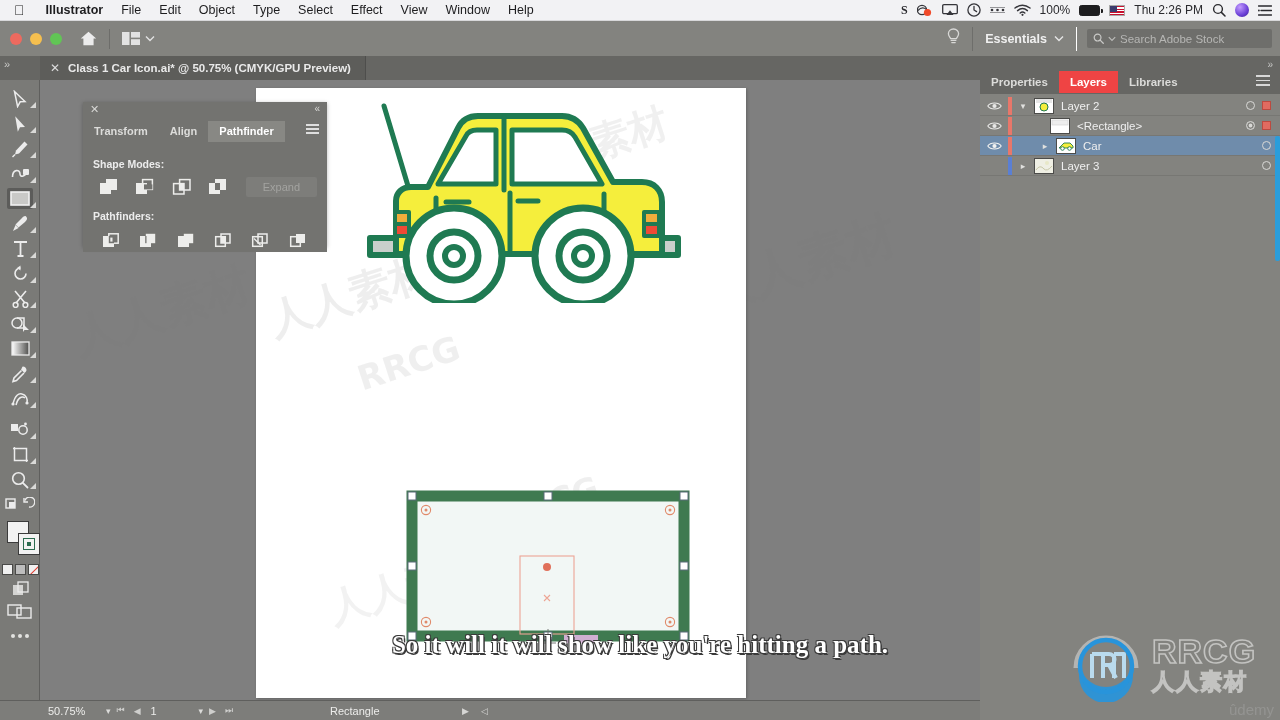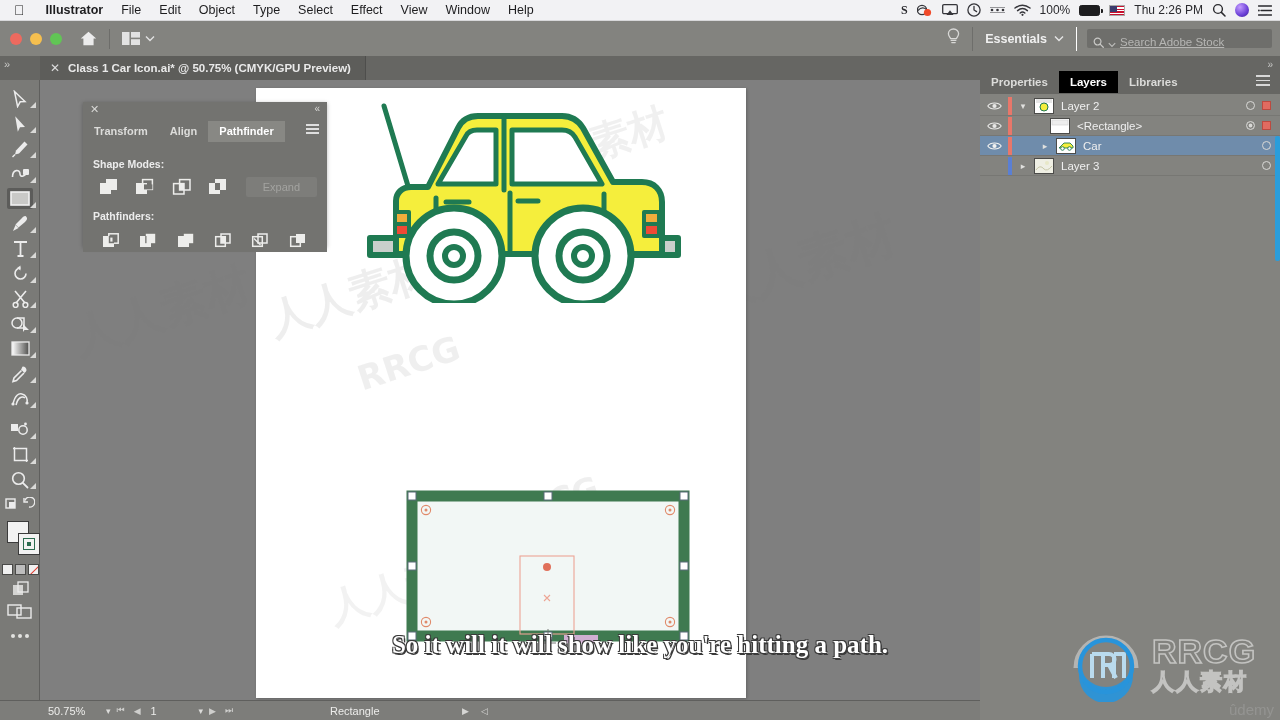--- a/index.html
+++ b/index.html
@@ -57,22 +57,22 @@
   }
   .tb-right { margin-left:auto; display:flex; align-items:center; padding-right:8px; gap:0; }
   .bulb { padding:0 12px; color:#d6d6d6; }
   .ess {
     display:flex; align-items:center; gap:7px; padding:0 12px; height:24px;
     color:#f0f0f0; font-size:12.5px; font-weight:bold;
     border-left:1px solid #6e6e6b; border-right:1px solid #ffffff;
   }
   .stocksearch {
     margin-left:10px; width:185px; height:19px; background:#6e6e6b;
-    border-radius:2px; display:flex; align-items:flex-end; gap:4px;
-    padding:0 6px; color:#b6b6b4; font-size:11.5px;text-decoration:underline;
+    border-radius:2px; display:flex; align-items:center; gap:4px;
+    padding:0 6px; color:#b6b6b4; font-size:11.5px;
   }
 
   
   .tabbar {
     position:absolute; left:0; top:56px; width:1280px; height:24px;
     background:#666663;
   }
   .doctab {
     position:absolute; left:40px; top:0; height:24px;
     background:#5d5d5a; display:flex; align-items:center; gap:8px;
@@ -175,21 +175,21 @@
 
   
   .rightdock {
     position:absolute; left:980px; top:56px; width:300px; height:664px;
     background:#666663;
   }
   .rd-collapse { position:absolute; right:7px; top:3px; font-size:10px; color:#c6c6c4; }
   .rd-tabs { position:absolute; left:0; top:14px; width:300px; height:24px;
     display:flex; align-items:center; }
   .rd-tab { font-size:11.5px; color:#dcdcda; padding:5px 11px; font-weight:bold; }
-  .rd-tab.active { background:#000000; color:#fff; }
+  .rd-tab.active { background:#ef4444; color:#fff; }
   .rd-burger { margin-left:auto; padding-right:10px; }
   .rd-burger i { display:block; width:14px; height:1.6px; background:#d8d8d8; margin-bottom:3px; }
   .layerspanel {
     position:absolute; left:0; top:38px; width:300px; height:662px; background:#83837f;
   }
   .lp-header { height:2px; }
   .layerrow {
     position:relative; height:20px; display:flex; align-items:center;
     font-size:11.5px; color:#efefef;
     border-bottom:1px solid #777773;

